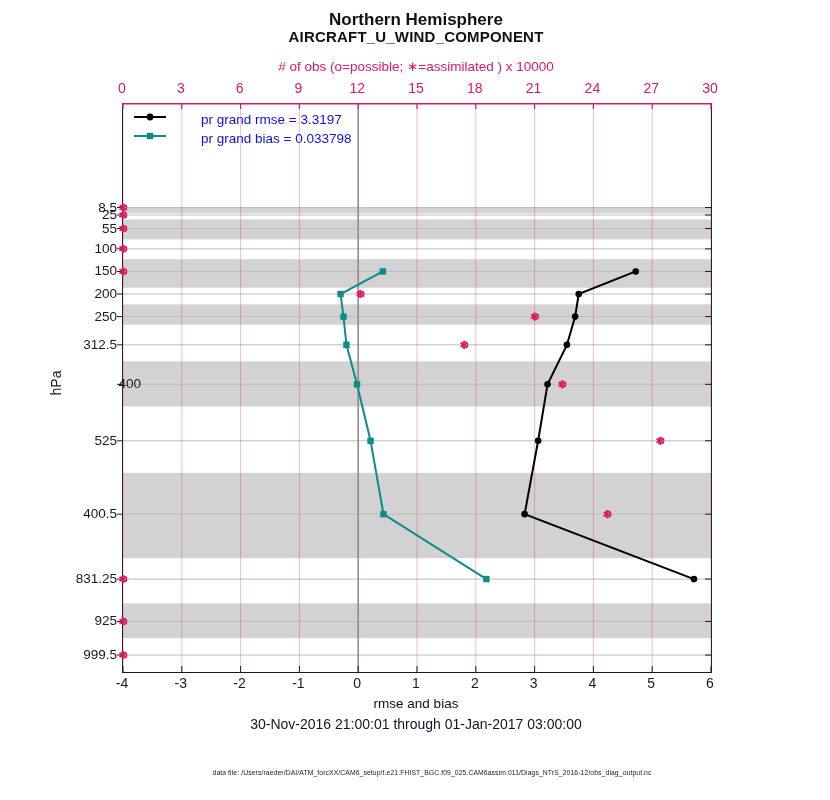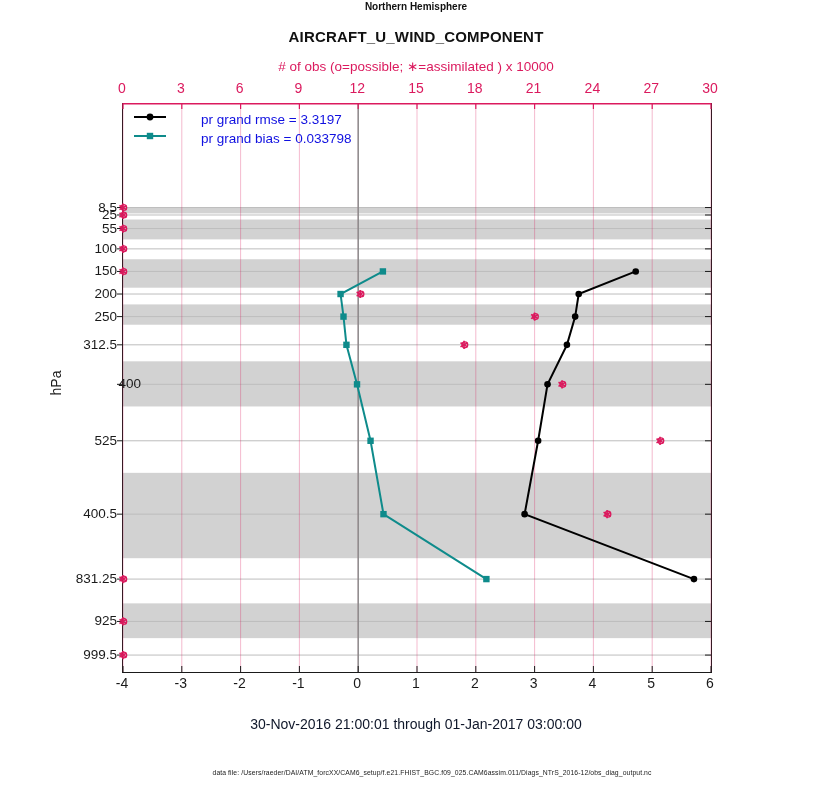--- a/index.html
+++ b/index.html
@@ -1,21 +1,21 @@
 <!DOCTYPE html>
 <html><head>
 <meta charset="utf-8">
 <style>
   html,body{margin:0;padding:0;background:#ffffff;}
   .fig{
     position:relative;width:830px;height:800px;background:#ffffff;
     font-family:"Liberation Sans", sans-serif;overflow:hidden;
   }
   .t-center{position:absolute;left:122px;width:588px;text-align:center;}
-  .title1{top:1px;font-size:10px;font-weight:bold;color:#111;}
+  .title1{top:10px;font-size:17px;font-weight:bold;color:#111;}
   .title2{top:28px;font-size:15px;font-weight:bold;color:#111;letter-spacing:.2px;}
   .obs-label{top:58px;font-size:13.5px;}
   .xlabel{top:696px;font-size:13.5px;color:#111;}
   .subtitle{top:716px;font-size:14px;color:#0f172a;}
   .footnote{position:absolute;left:130px;width:604px;top:769px;text-align:center;
     font-size:6.8px;color:#222;letter-spacing:.1px;}
   .plot{position:absolute;left:122px;top:103px;width:588px;height:569px;
     border-left:1px solid #1a1a1a;border-right:1px solid #1a1a1a;
     border-bottom:1px solid #1a1a1a;}
   .plot svg{overflow:visible;display:block;}
@@ -257,15 +257,16 @@
       <span class="tick-label bottom-tick" style="left: 239.6px;">-2</span>
       <span class="tick-label bottom-tick" style="left: 298.4px;">-1</span>
       <span class="tick-label bottom-tick" style="left: 357.2px;">0</span>
       <span class="tick-label bottom-tick" style="left: 416px;">1</span>
       <span class="tick-label bottom-tick" style="left: 474.8px;">2</span>
       <span class="tick-label bottom-tick" style="left: 533.6px;">3</span>
       <span class="tick-label bottom-tick" style="left: 592.4px;">4</span>
       <span class="tick-label bottom-tick" style="left: 651.2px;">5</span>
       <span class="tick-label bottom-tick" style="left: 710px;">6</span>
     </div>
+  <div class="t-center xlabel">rmse and bias</div>
   <div class="t-center subtitle">30-Nov-2016 21:00:01 through 01-Jan-2017 03:00:00</div>
   <div class="footnote">data file: /Users/raeder/DAI/ATM_forcXX/CAM6_setup/f.e21.FHIST_BGC.f09_025.CAM6assim.011/Diags_NTrS_2016-12/obs_diag_output.nc</div>
 </div>
 
 </body></html>

